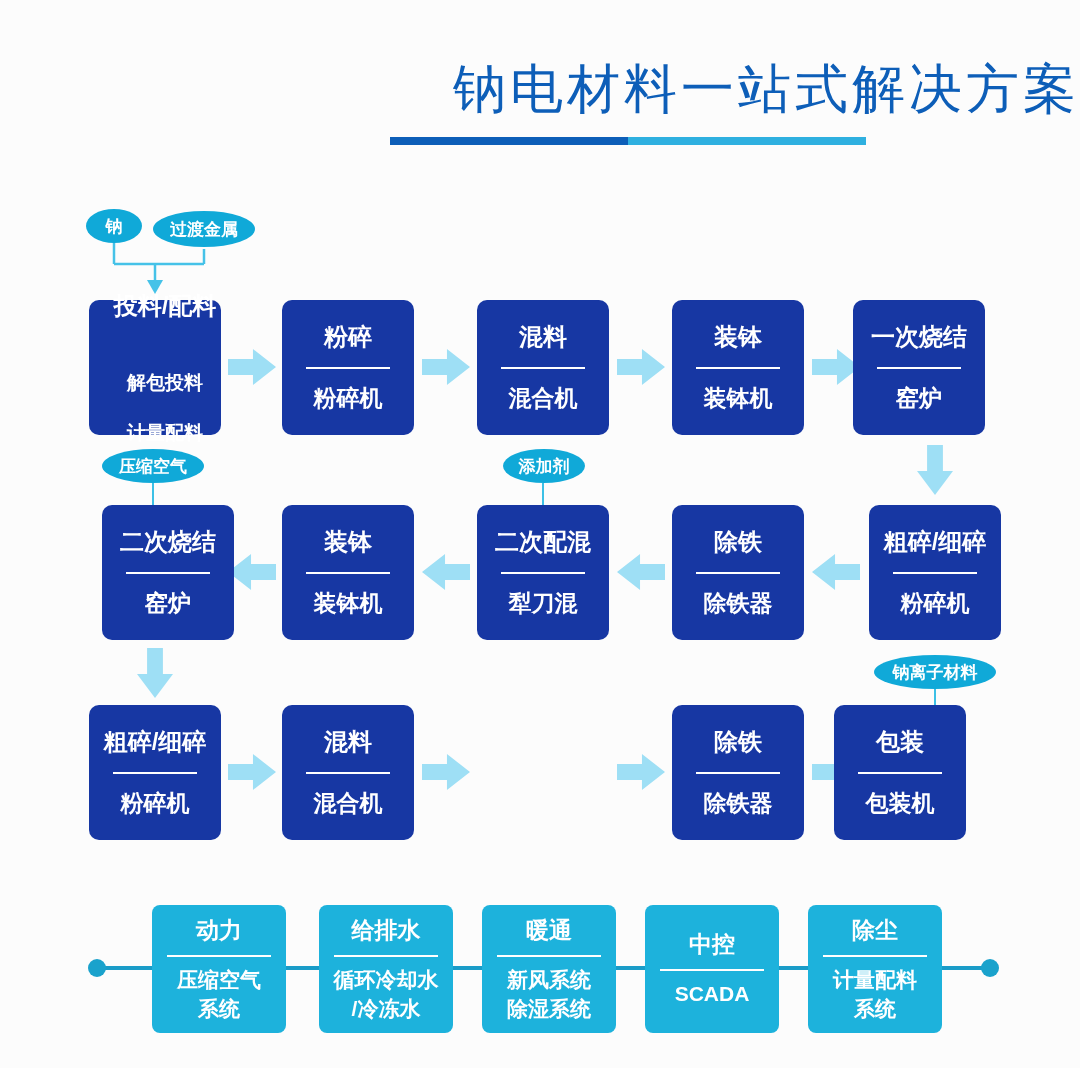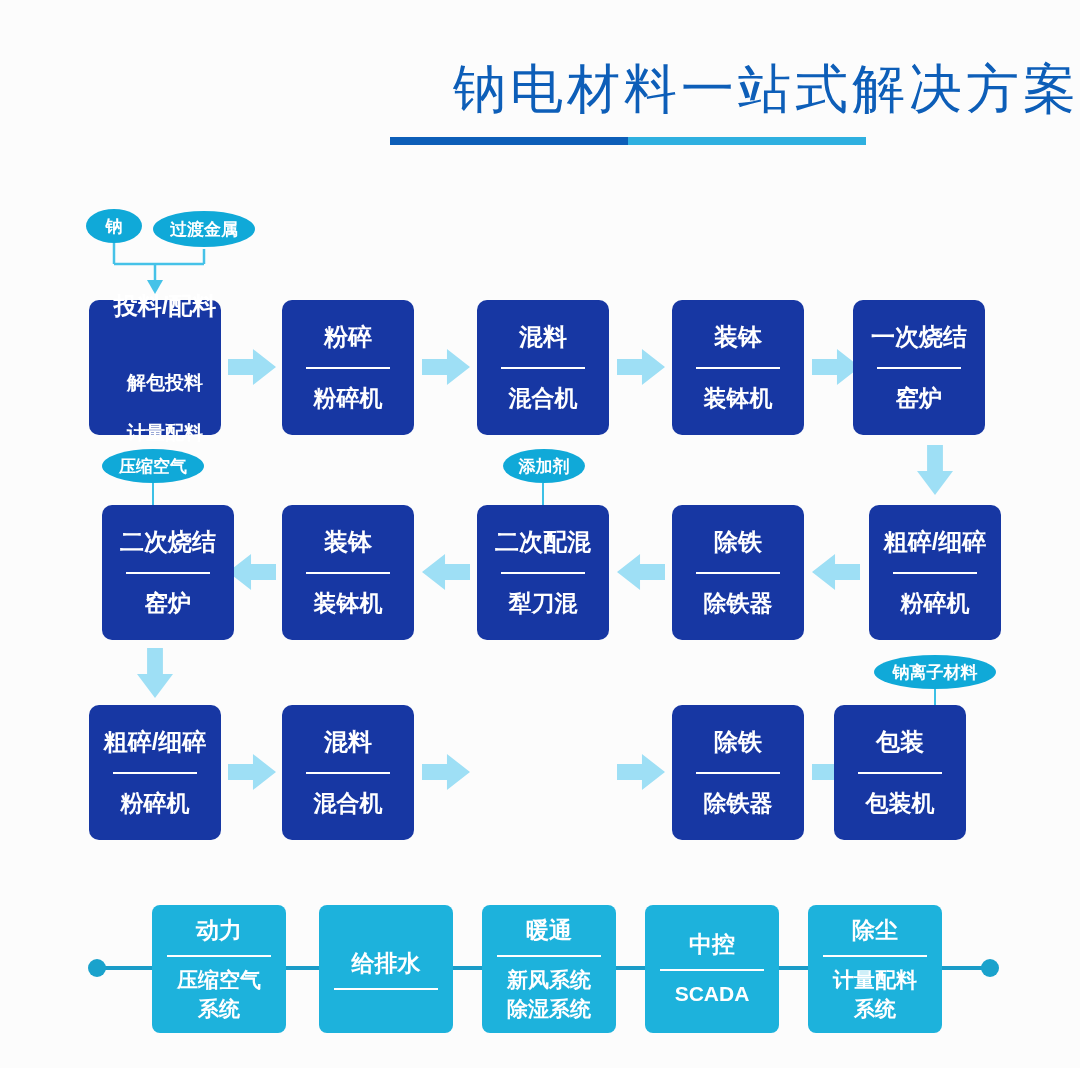--- a/index.html
+++ b/index.html
@@ -204,20 +204,24 @@
     <div class="ubox-divider"></div>
     <div class="ubox-lines">
       <div>压缩空气</div>
       <div>系统</div>
     </div>
   </div>
 
   <div class="ubox" style="left:319px">
     <div class="ubox-title">给排水</div>
     <div class="ubox-divider"></div>
+    <div class="ubox-lines">
+      <div>循环冷却水</div>
+      <div>/冷冻水</div>
+    </div>
   </div>
 
   <div class="ubox" style="left:645px">
     <div class="ubox-title">中控</div>
     <div class="ubox-divider"></div>
     <div class="ubox-lines">
       <div>SCADA</div>
     </div>
   </div>
 

